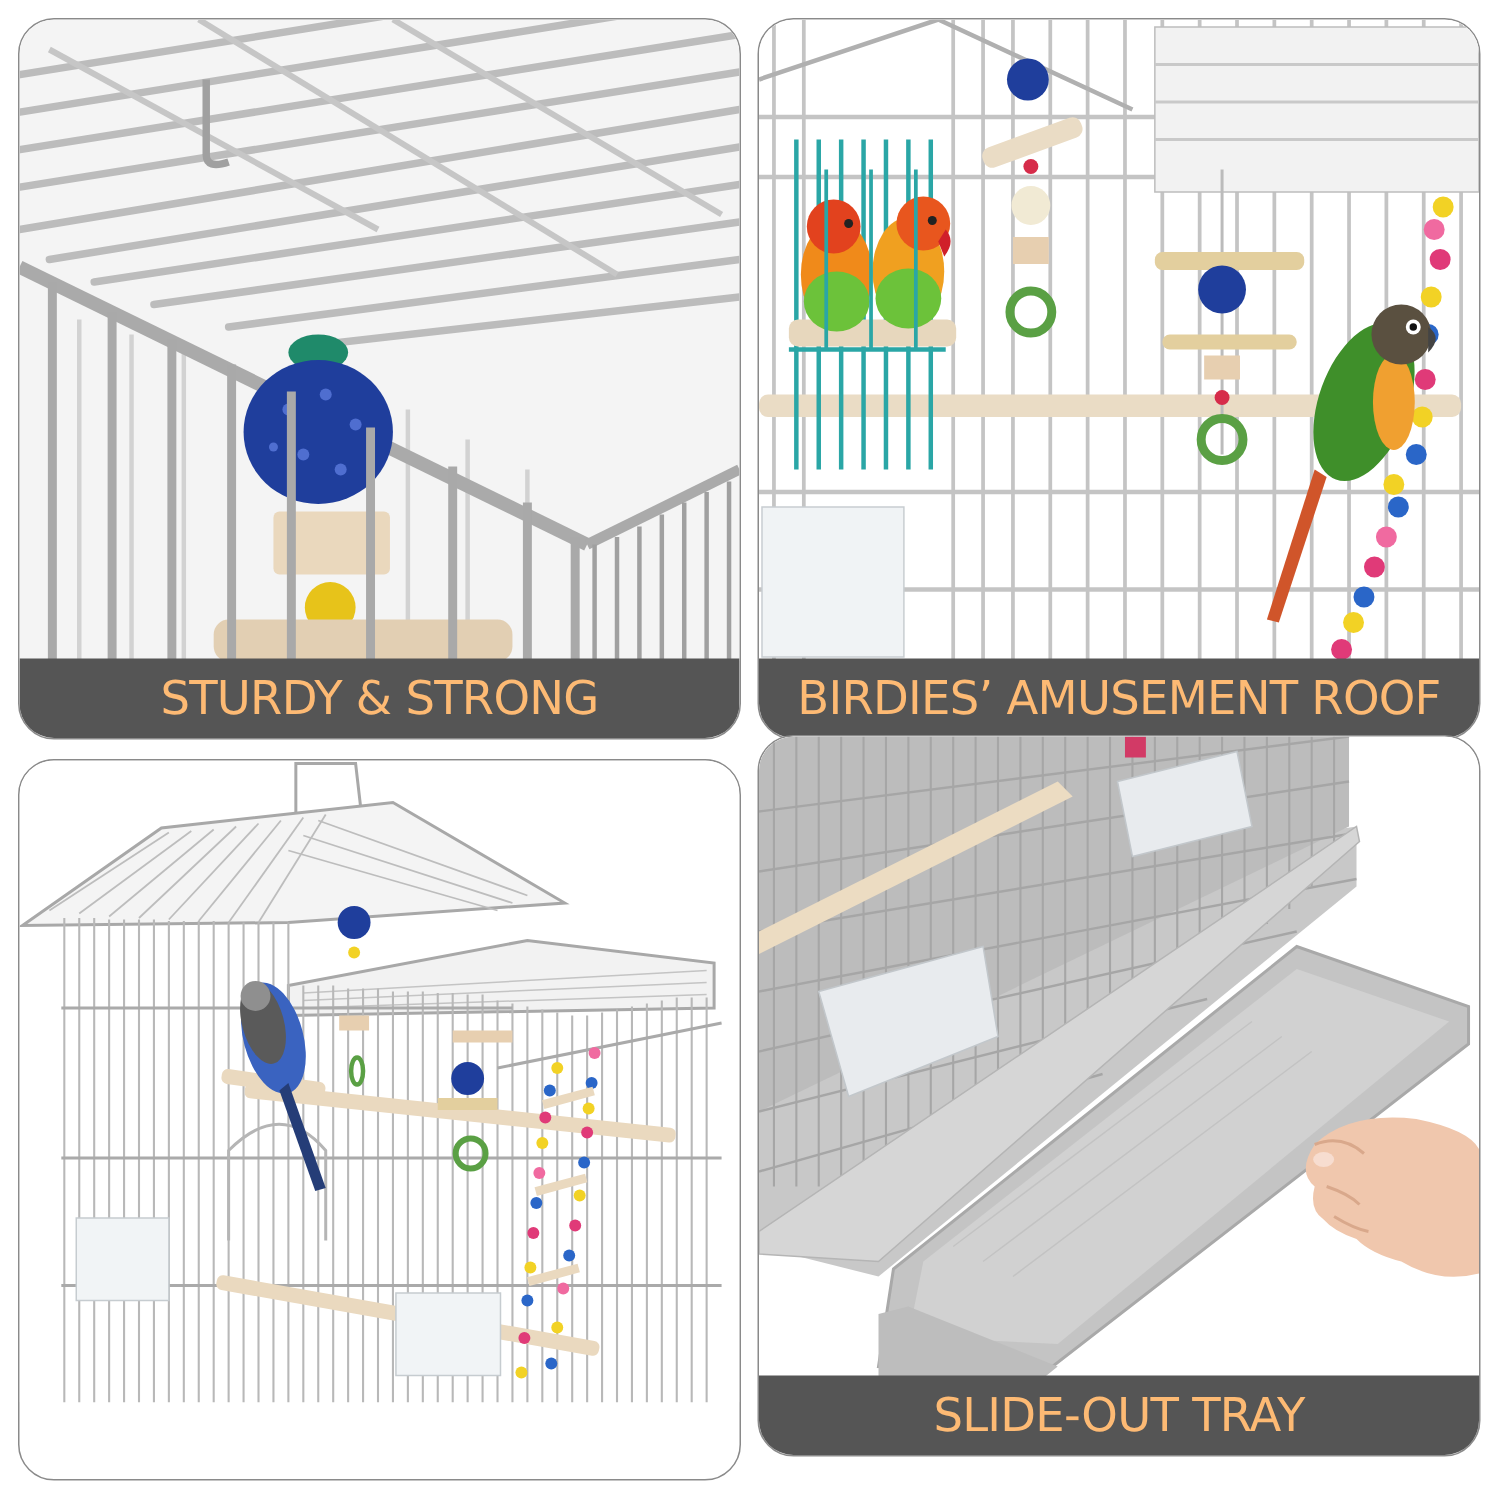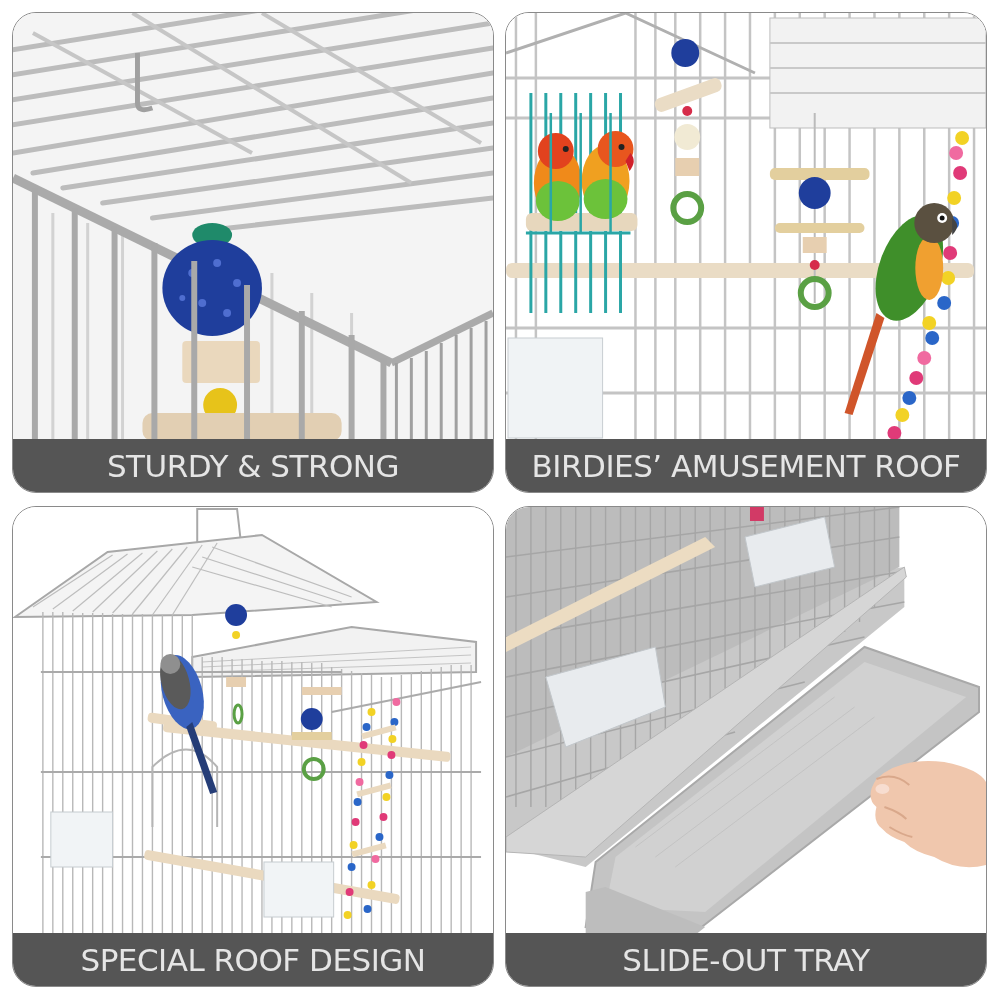--- a/index.html
+++ b/index.html
@@ -1,24 +1,24 @@
 <!DOCTYPE html>
 <html><head>
 <meta charset="utf-8">
 <style>
   html,body{margin:0;padding:0;background:#ffffff;}
   body{width:1000px;height:1000px;position:relative;overflow:hidden;font-family:"Liberation Sans","DejaVu Sans",sans-serif;}
   .panel{position:absolute;width:482px;height:481px;border:1.5px solid #8a8a8a;border-radius:24px;overflow:hidden;background:#ffffff;box-sizing:border-box;}
   #p1{left:12px;top:12px;}
   #p2{left:505px;top:12px;}
   #p3{left:12px;top:506px;}
-  #p4{left:505px;top:506px;}
+  #p4{left:505px;top:490px;}
   .scene{position:absolute;left:0;top:0;width:100%;height:428px;}
   .scene svg{width:100%;height:100%;display:block;}
-  .caption{position:absolute;left:0;bottom:0;width:100%;height:53px;background:#555555;color:#e5e5e5;display:flex;align-items:center;justify-content:center;font-size:31px;letter-spacing:-0.5px;font-family:"DejaVu Sans","Liberation Sans",sans-serif;font-weight:normal;}
+  .caption{position:absolute;left:0;bottom:0;width:100%;height:53px;background:#555555;color:#fdba74;display:flex;align-items:center;justify-content:center;font-size:31px;letter-spacing:-0.5px;font-family:"DejaVu Sans","Liberation Sans",sans-serif;font-weight:normal;}
 </style>
 </head>
 <body>
 
 <div class="panel" id="p1">
   <div class="scene">
     <svg viewBox="0 0 482 428" preserveAspectRatio="none">
       <rect width="482" height="428" fill="#f4f4f4"></rect>
 
       <g stroke="#d2d2d2" stroke-width="3">
@@ -344,21 +344,20 @@
         <circle cx="336" cy="408" r="4" fill="#f2d225"></circle>
           <circle cx="356" cy="402" r="4" fill="#2a66c8"></circle>
       </g>
       <g fill="#ead9bf">
         <rect x="350" y="222" width="35" height="6" transform="rotate(-15 367 225)"></rect>
         <rect x="345" y="280" width="35" height="6" transform="rotate(-15 362 283)"></rect>
         <rect x="340" y="340" width="35" height="6" transform="rotate(-15 357 343)"></rect>
       </g>
     </svg>
   </div>
-  <div class="caption">SPECIAL ROOF DESIGN</div>
 </div>
 
 <div class="panel" id="p4">
   <div class="scene">
     <svg viewBox="0 0 482 428" preserveAspectRatio="none">
       <rect width="482" height="428" fill="#ffffff"></rect>
 
       <polygon points="0,120 400,60 400,100 80,360 0,340" fill="#c8c8c8"></polygon>
 
       <polygon points="0,0 395,0 395,60 0,250" fill="#bcbcbc"></polygon>

